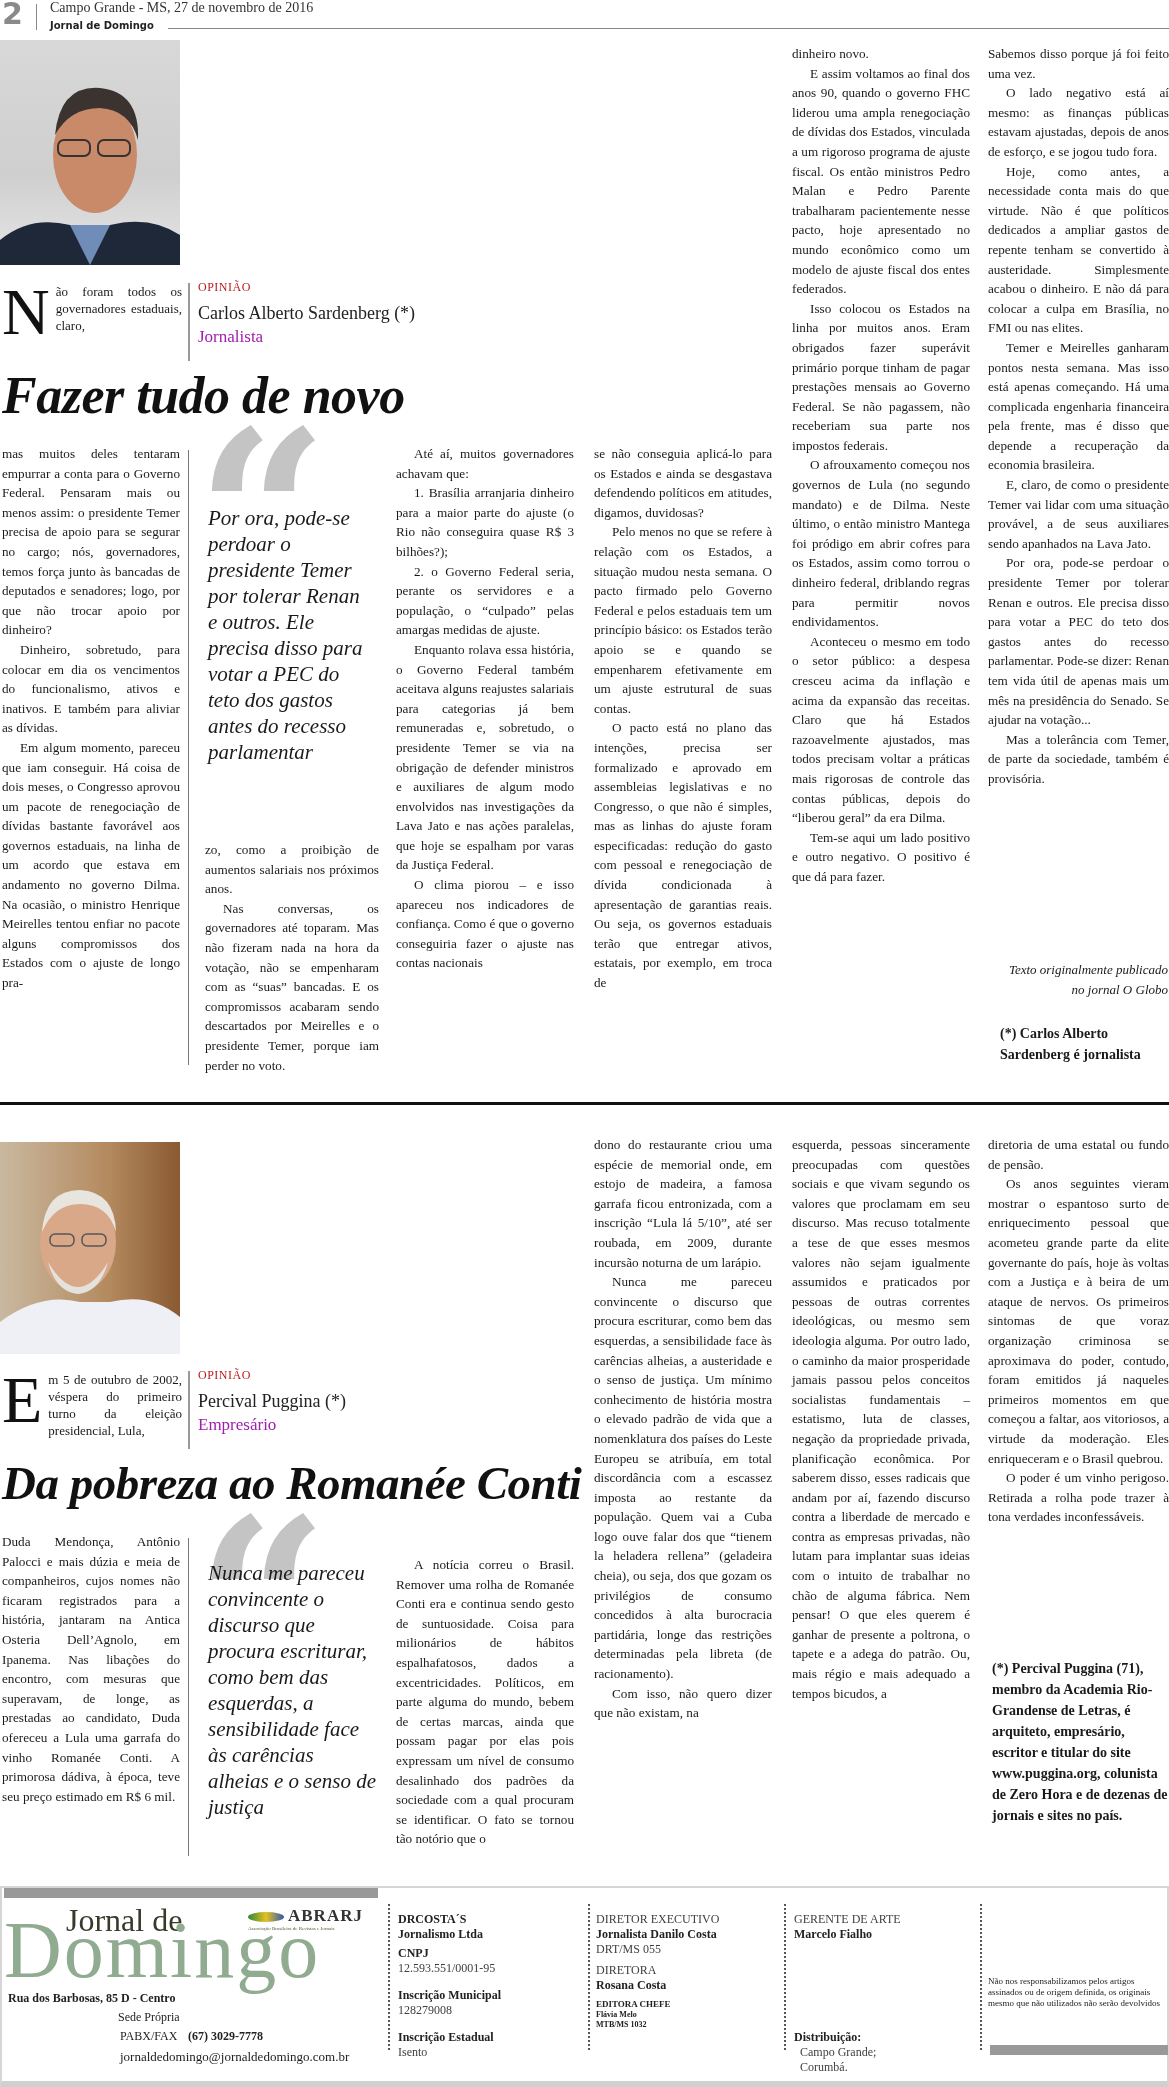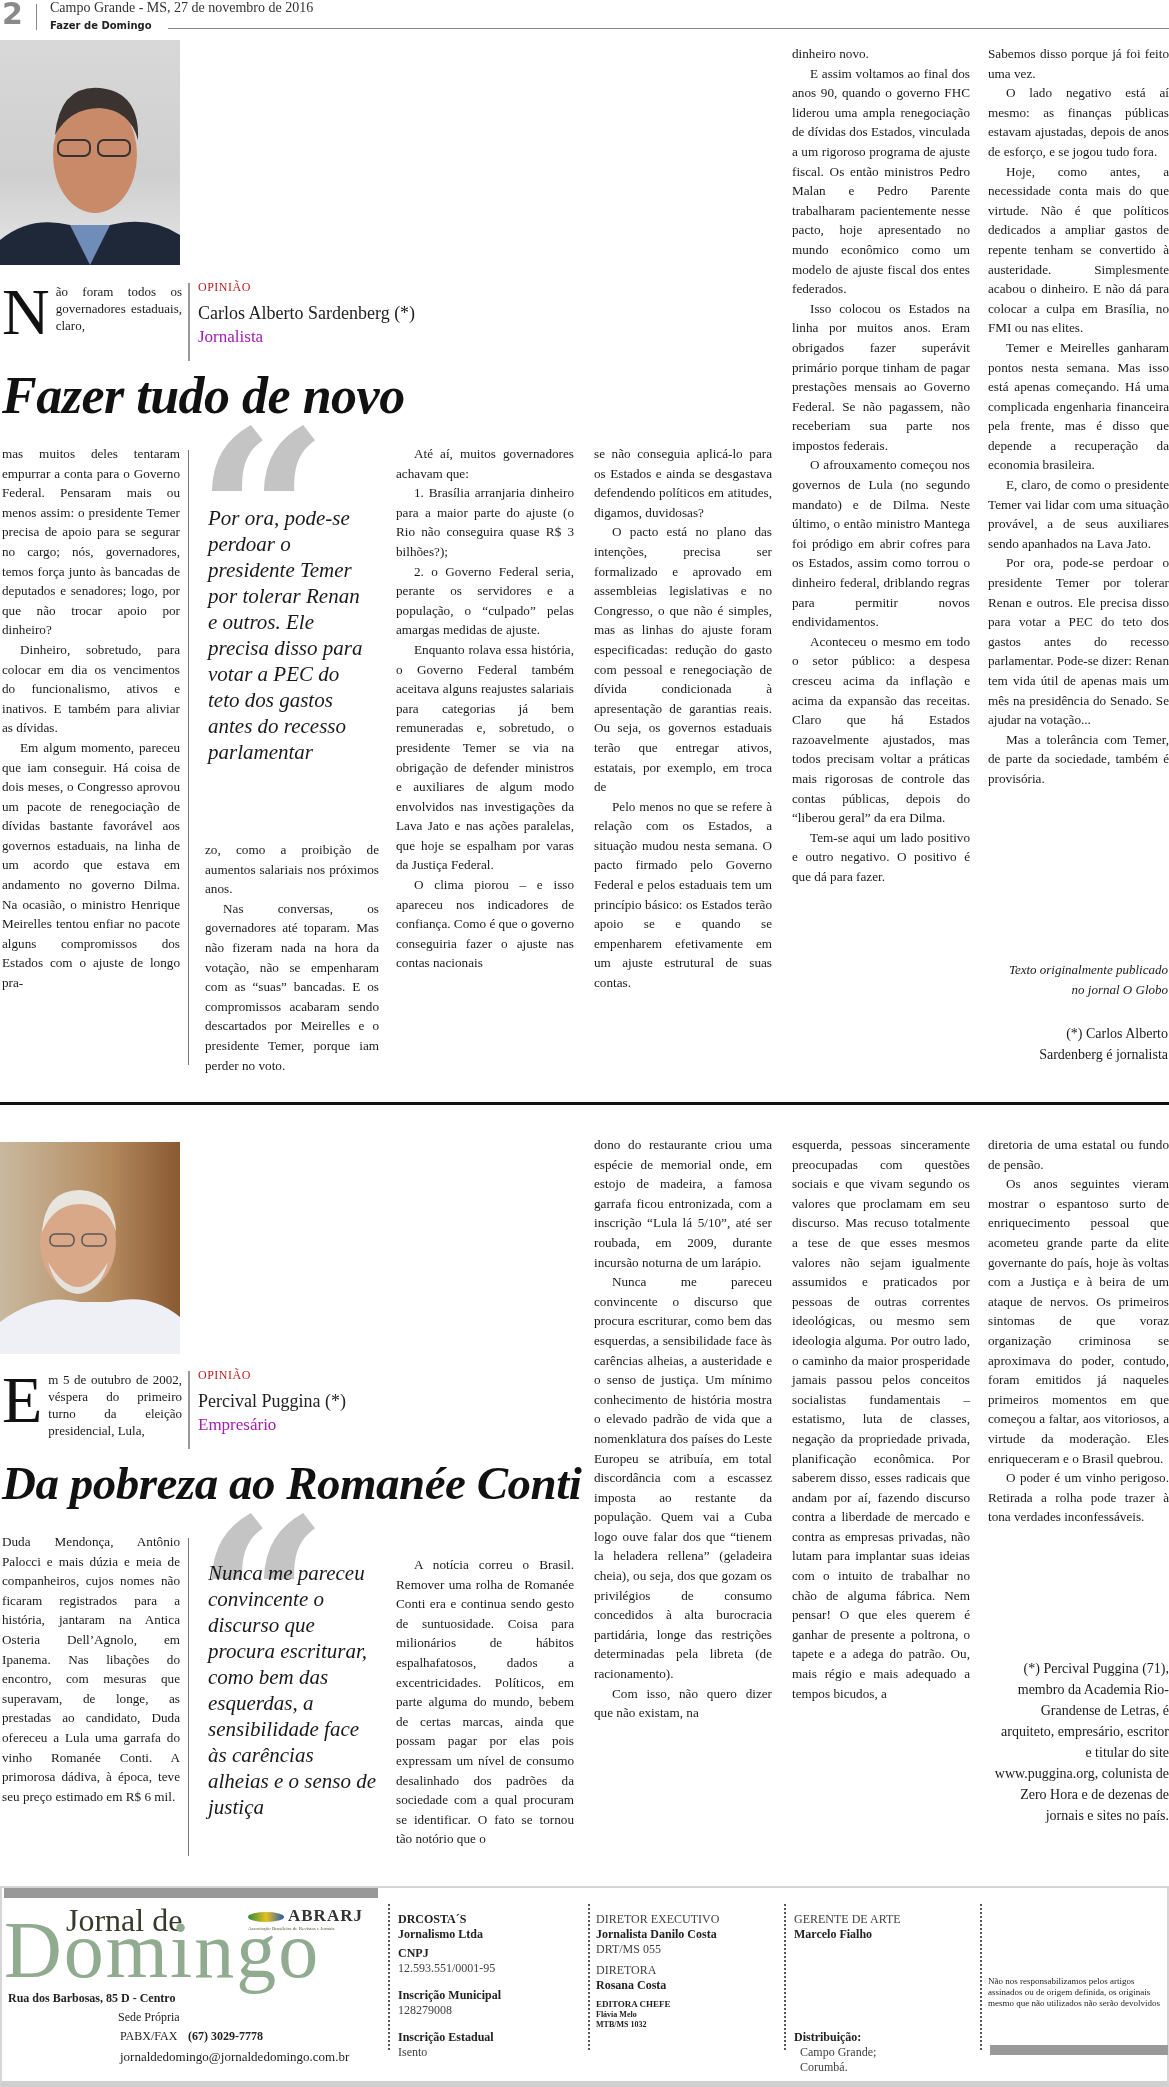--- a/index.html
+++ b/index.html
@@ -18,38 +18,38 @@
 .dropcap{float:left;font-size:66px;line-height:54px;margin-right:6px;margin-top:2px;color:#111}
 .byline-bar{width:2px;background:#999}
 .op-label{font-size:12px;letter-spacing:.5px;color:#b91c1c}
 .op-name{font-size:18px;color:#222}
 .op-role{font-size:17px;color:#a21caf}
 .title{font-style:italic;font-weight:bold;font-size:52px;color:#111;letter-spacing:-.5px;white-space:nowrap}
 .quote-mark{font-family:"DejaVu Serif",serif;font-weight:bold;font-size:230px;line-height:230px;color:#c4c4c4}
 .pull{font-style:italic;font-size:21px;line-height:26px;color:#1a1a1a}
 .vsep{width:1px;background:#777}
 .endnote-i{font-style:italic;font-size:13px;line-height:20px;text-align:right}
-.endnote-b{font-weight:normal;font-size:14px;line-height:21px;text-align:right}
+.endnote-b{font-weight:bold;font-size:14px;line-height:21px;}
 .big-rule{left:0;top:1102px;width:1169px;height:3px;background:#111}
 .footer{left:0;top:1886px;width:1169px;height:201px;border:2px solid #d6d6d6;border-bottom:6px solid #d0d0d0}
 .ft-bar{background:#999}
 .dot-sep{width:0;border-left:2px dotted #555}
 .ft{font-size:12px;line-height:15px;color:#222}
 .ft b{font-weight:bold}
 .ft .lt{color:#404040}
 .logo-jd{font-size:32px;color:#3a3a2a}
 .logo-dom{font-size:80px;color:#90ab90;letter-spacing:2px}
 </style>
 </head>
 <body>
 
 <div class="abs pagenum">2</div>
 <div class="abs hdr-vline"></div>
 <div class="abs hdr-date">Campo Grande - MS, 27 de novembro de 2016</div>
-<div class="abs hdr-paper">Fazer de Domingo</div>
+<div class="abs hdr-paper">Jornal de Domingo</div>
 <div class="abs hdr-rule"></div>
 
 <div class="abs photo" style="left:0;top:40px;width:180px;height:225px;background:linear-gradient(180deg,#d8d8d8 0%,#cfcfcf 60%,#e6e6e6 100%)">
   <svg width="180" height="225" viewBox="0 0 180 225">
     <path d="M0 225 L0 200 Q30 175 70 185 L110 185 Q150 175 180 195 L180 225 Z" fill="#1f2838"></path>
     <path d="M70 185 L90 225 L110 185 Z" fill="#6f8db8"></path>
     <ellipse cx="95" cy="115" rx="42" ry="58" fill="#c98a6a"></ellipse>
     <path d="M55 95 Q60 45 100 48 Q140 52 138 100 Q130 70 100 68 Q70 68 55 95Z" fill="#3a3330"></path>
     <rect x="58" y="100" width="32" height="16" rx="6" fill="none" stroke="#333" stroke-width="2"></rect>
     <rect x="98" y="100" width="32" height="16" rx="6" fill="none" stroke="#333" stroke-width="2"></rect>
@@ -84,22 +84,22 @@
 <div class="abs col" style="left:396px;top:444px;width:178px">
   <p>Até aí, muitos governadores achavam que:</p>
   <p>1. Brasília arranjaria dinheiro para a maior parte do ajuste (o Rio não conseguira quase R$ 3 bilhões?);</p>
   <p>2. o Governo Federal seria, perante os servidores e a população, o “culpado” pelas amargas medidas de ajuste.</p>
   <p>Enquanto rolava essa história, o Governo Federal também aceitava alguns reajustes salariais para categorias já bem remuneradas e, sobretudo, o presidente Temer se via na obrigação de defender ministros e auxiliares de algum modo envolvidos nas investigações da Lava Jato e nas ações paralelas, que hoje se espalham por varas da Justiça Federal.</p>
   <p>O clima piorou – e isso apareceu nos indicadores de confiança. Como é que o governo conseguiria fazer o ajuste nas contas nacionais</p>
 </div>
 
 <div class="abs col" style="left:594px;top:444px;width:178px">
   <p class="ni">se não conseguia aplicá-lo para os Estados e ainda se desgastava defendendo políticos em atitudes, digamos, duvidosas?</p>
+  <p>Pelo menos no que se refere à relação com os Estados, a situação mudou nesta semana. O pacto firmado pelo Governo Federal e pelos estaduais tem um princípio básico: os Estados terão apoio se e quando se empenharem efetivamente em um ajuste estrutural de suas contas.</p>
   <p>O pacto está no plano das intenções, precisa ser formalizado e aprovado em assembleias legislativas e no Congresso, o que não é simples, mas as linhas do ajuste foram especificadas: redução do gasto com pessoal e renegociação de dívida condicionada à apresentação de garantias reais. Ou seja, os governos estaduais terão que entregar ativos, estatais, por exemplo, em troca de</p>
-  <p>Pelo menos no que se refere à relação com os Estados, a situação mudou nesta semana. O pacto firmado pelo Governo Federal e pelos estaduais tem um princípio básico: os Estados terão apoio se e quando se empenharem efetivamente em um ajuste estrutural de suas contas.</p>
 </div>
 
 <div class="abs col" style="left:792px;top:44px;width:178px">
   <p class="ni">dinheiro novo.</p>
   <p>E assim voltamos ao final dos anos 90, quando o governo FHC liderou uma ampla renegociação de dívidas dos Estados, vinculada a um rigoroso programa de ajuste fiscal. Os então ministros Pedro Malan e Pedro Parente trabalharam pacientemente nesse pacto, hoje apresentado no mundo econômico como um modelo de ajuste fiscal dos entes federados.</p>
   <p>Isso colocou os Estados na linha por muitos anos. Eram obrigados fazer superávit primário porque tinham de pagar prestações mensais ao Governo Federal. Se não pagassem, não receberiam sua parte nos impostos federais.</p>
   <p>O afrouxamento começou nos governos de Lula (no segundo mandato) e de Dilma. Neste último, o então ministro Mantega foi pródigo em abrir cofres para os Estados, assim como torrou o dinheiro federal, driblando regras para permitir novos endividamentos.</p>
   <p>Aconteceu o mesmo em todo o setor público: a despesa cresceu acima da inflação e acima da expansão das receitas. Claro que há Estados razoavelmente ajustados, mas todos precisam voltar a práticas mais rigorosas de controle das contas públicas, depois do “liberou geral” da era Dilma.</p>
   <p>Tem-se aqui um lado positivo e outro negativo. O positivo é que dá para fazer.</p>
 </div>

